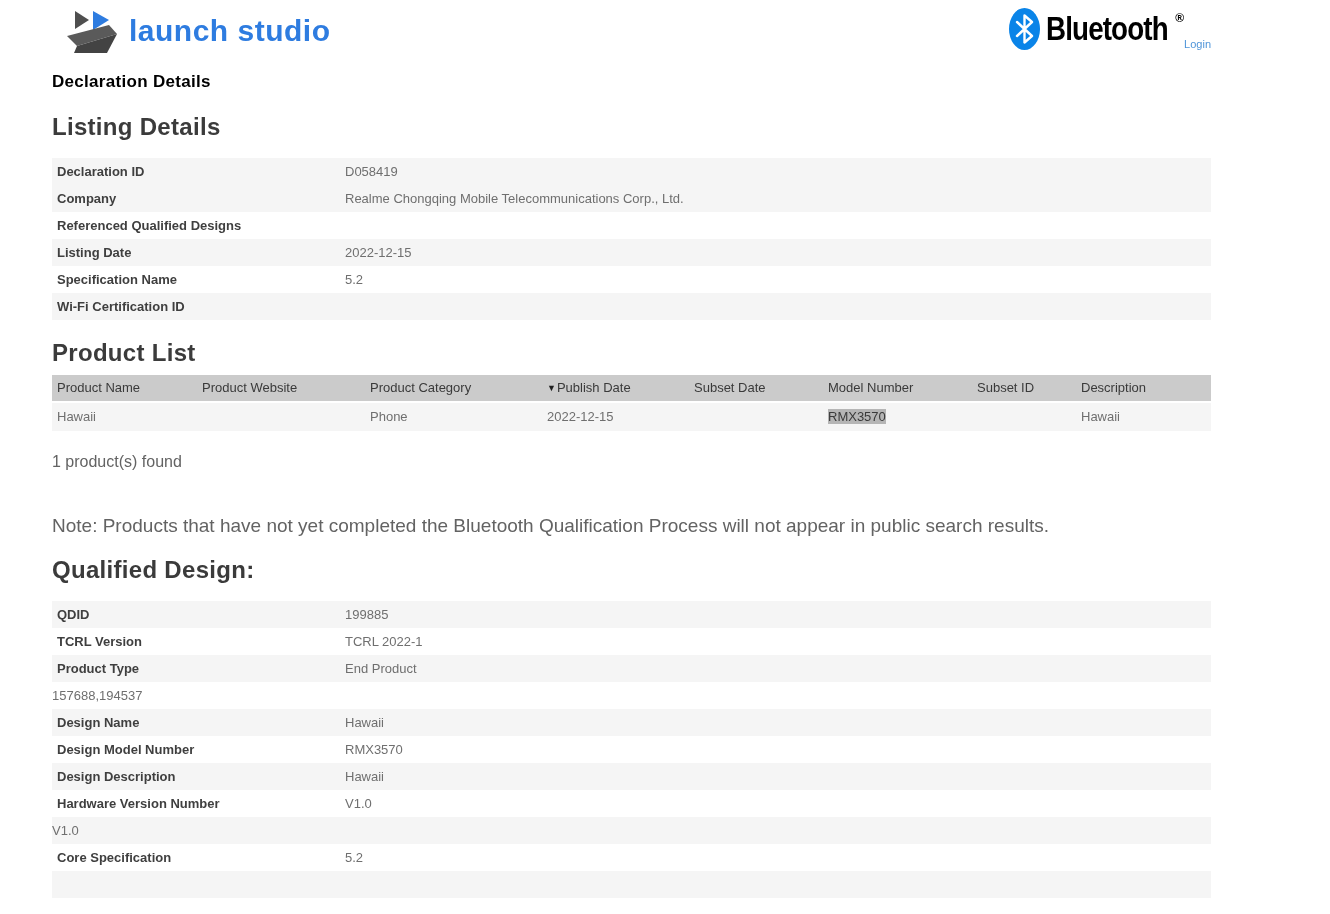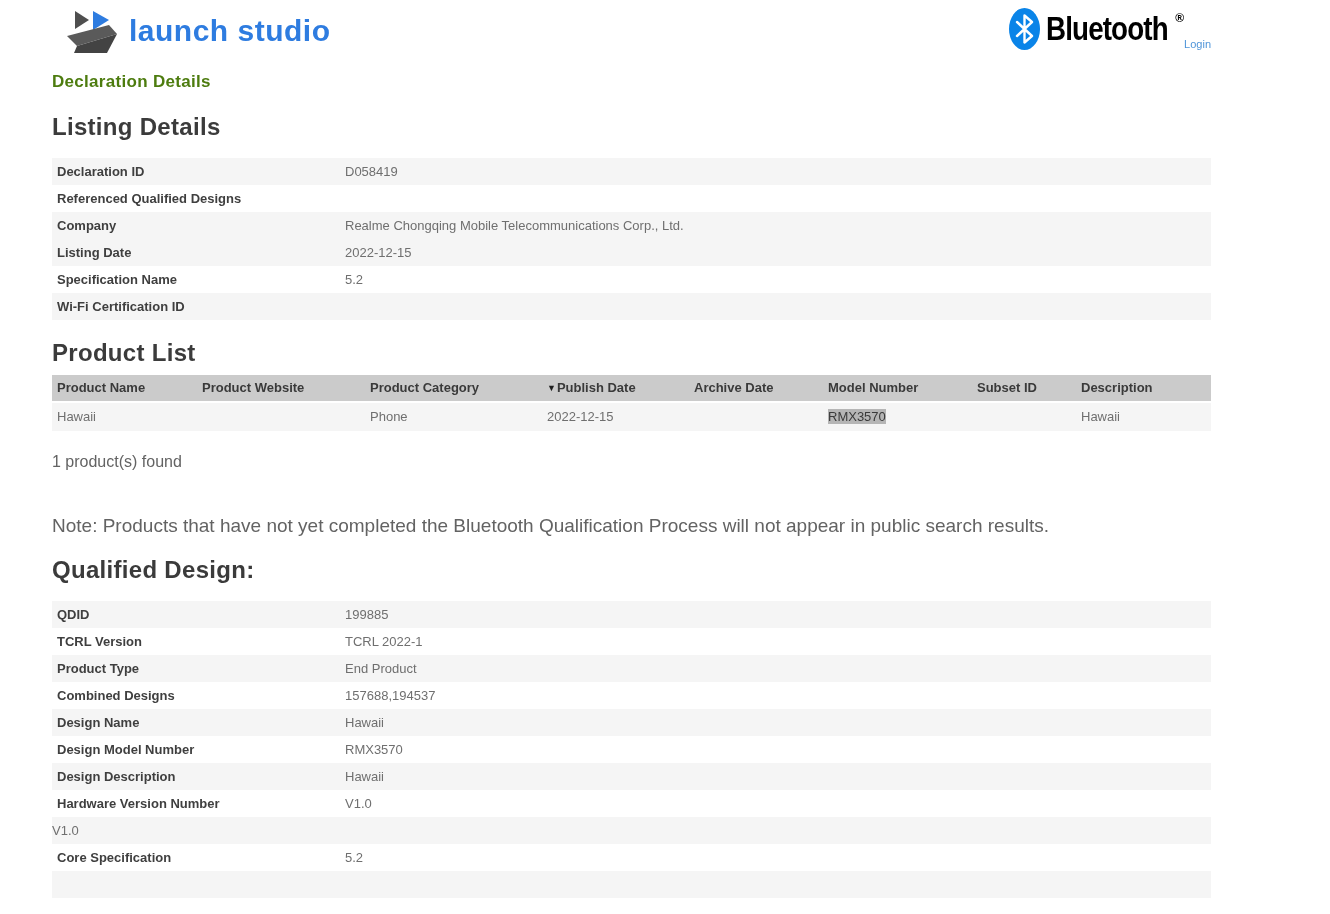--- a/index.html
+++ b/index.html
@@ -15,31 +15,31 @@
   }
   header{display:flex;justify-content:space-between;align-items:flex-start;padding:8px 119px 0 65px;}
   .logo{display:flex;align-items:center;gap:12px;cursor:pointer;}
   .logo-text{font-size:30px;font-weight:700;color:var(--logo-blue);letter-spacing:.5px;}
   .brand-col{display:flex;flex-direction:row;align-items:flex-end;}
   .bt-logo{display:flex;align-items:flex-start;cursor:pointer;}
   .bt-word{font-size:33px;font-weight:700;color:#000;letter-spacing:-1px;transform:scaleX(.84);transform-origin:left;margin-left:6px;line-height:42px;}
   .bt-reg{font-size:12px;font-weight:700;color:#000;margin-top:3px;margin-left:-16px;}
   .login{font-size:11px;color:var(--login-link);margin-top:24px;cursor:pointer;text-decoration:none;}
   .content{margin:18px 119px 0 52px;width:1159px;}
-  h1{font-size:17px;font-weight:700;color:#4d7c0f;letter-spacing:.3px;margin:0;line-height:20px;}
+  h1{font-size:17px;font-weight:700;color:#000000;letter-spacing:.3px;margin:0;line-height:20px;}
   h2{font-size:24px;font-weight:700;color:#3b3b3b;letter-spacing:.3px;margin:24px 0 0 0;line-height:22px;}
   h2.product-h{margin-top:22px;}
   h2.qd-h{margin-top:22px;}
   .kv-table{margin-top:20px;}
   .kv-row{display:flex;height:27px;line-height:27px;font-size:13px;}
   .kv-row.shaded{background:var(--row-shade);}
   .kv-label{width:293px;padding-left:5px;font-weight:700;color:var(--label-text);}
   .kv-value{color:var(--value-text);}
   .ptable{margin-top:11px;}
-  .phead{display:flex;height:26px;line-height:26px;background:var(--table-header-bg);font-size:13px;font-weight:700;color:#3a3a3a;margin-bottom:2px;}
+  .phead{display:flex;height:26px;line-height:26px;background:var(--table-header-bg);font-size:13px;font-weight:400;color:#3a3a3a;margin-bottom:2px;}
   .prow{display:flex;height:28px;line-height:28px;background:var(--row-shade);font-size:13px;color:var(--value-text);}
   .pcell{padding-left:5px;overflow:hidden;white-space:nowrap;}
   .pc0{width:145px}.pc1{width:168px}.pc2{width:177px}.pc3{width:147px}
   .pc4{width:134px}.pc5{width:149px}.pc6{width:104px}.pc7{flex:1}
   .sort{font-size:9px;margin-right:1px;color:#1f1f1f;display:inline-block;transform:translateY(-1px);}
   .sel{background:var(--selection-highlight);color:#3a3a3a;}
   .count{margin-top:22px;font-size:16px;color:#636363;}
   .note{margin-top:44px;font-size:19px;color:#636363;}
 </style>
 </head>
@@ -70,27 +70,27 @@
 
 <main class="content">
   <h1>Declaration Details</h1>
 
   <h2>Listing Details</h2>
   <div class="kv-table">
       <div class="kv-row shaded">
         <div class="kv-label">Declaration ID</div>
         <div class="kv-value">D058419</div>
       </div>
+      <div class="kv-row shaded">
+        <div class="kv-label">Company</div>
+        <div class="kv-value">Realme Chongqing Mobile Telecommunications Corp., Ltd.</div>
+      </div>
       <div class="kv-row">
         <div class="kv-label">Referenced Qualified Designs</div>
         <div class="kv-value"></div>
-      </div>
-      <div class="kv-row shaded">
-        <div class="kv-label">Company</div>
-        <div class="kv-value">Realme Chongqing Mobile Telecommunications Corp., Ltd.</div>
       </div>
       <div class="kv-row shaded">
         <div class="kv-label">Listing Date</div>
         <div class="kv-value">2022-12-15</div>
       </div>
       <div class="kv-row">
         <div class="kv-label">Specification Name</div>
         <div class="kv-value">5.2</div>
       </div>
       <div class="kv-row shaded">
@@ -99,21 +99,21 @@
       </div>
     </div>
 
   <h2 class="product-h">Product List</h2>
   <div class="ptable">
     <div class="phead" id="phead">
         <div class="pcell pc0">Product Name</div>
         <div class="pcell pc1">Product Website</div>
         <div class="pcell pc2">Product Category</div>
         <div class="pcell pc3"><span class="sort">▼</span>Publish Date</div>
-        <div class="pcell pc4">Archive Date</div>
+        <div class="pcell pc4">Subset Date</div>
         <div class="pcell pc5">Model Number</div>
         <div class="pcell pc6">Subset ID</div>
         <div class="pcell pc7">Description</div>
       </div>
     <div id="pbody">
         <div class="prow">
           <div class="pcell pc0">Hawaii</div>
           <div class="pcell pc1"></div>
           <div class="pcell pc2">Phone</div>
           <div class="pcell pc3">2022-12-15</div>
@@ -136,21 +136,20 @@
       </div>
       <div class="kv-row">
         <div class="kv-label">TCRL Version</div>
         <div class="kv-value">TCRL 2022-1</div>
       </div>
       <div class="kv-row shaded">
         <div class="kv-label">Product Type</div>
         <div class="kv-value">End Product</div>
       </div>
       <div class="kv-row">
-        <div class="kv-label">Combined Designs</div>
         <div class="kv-value">157688,194537</div>
       </div>
       <div class="kv-row shaded">
         <div class="kv-label">Design Name</div>
         <div class="kv-value">Hawaii</div>
       </div>
       <div class="kv-row">
         <div class="kv-label">Design Model Number</div>
         <div class="kv-value">RMX3570</div>
       </div>

